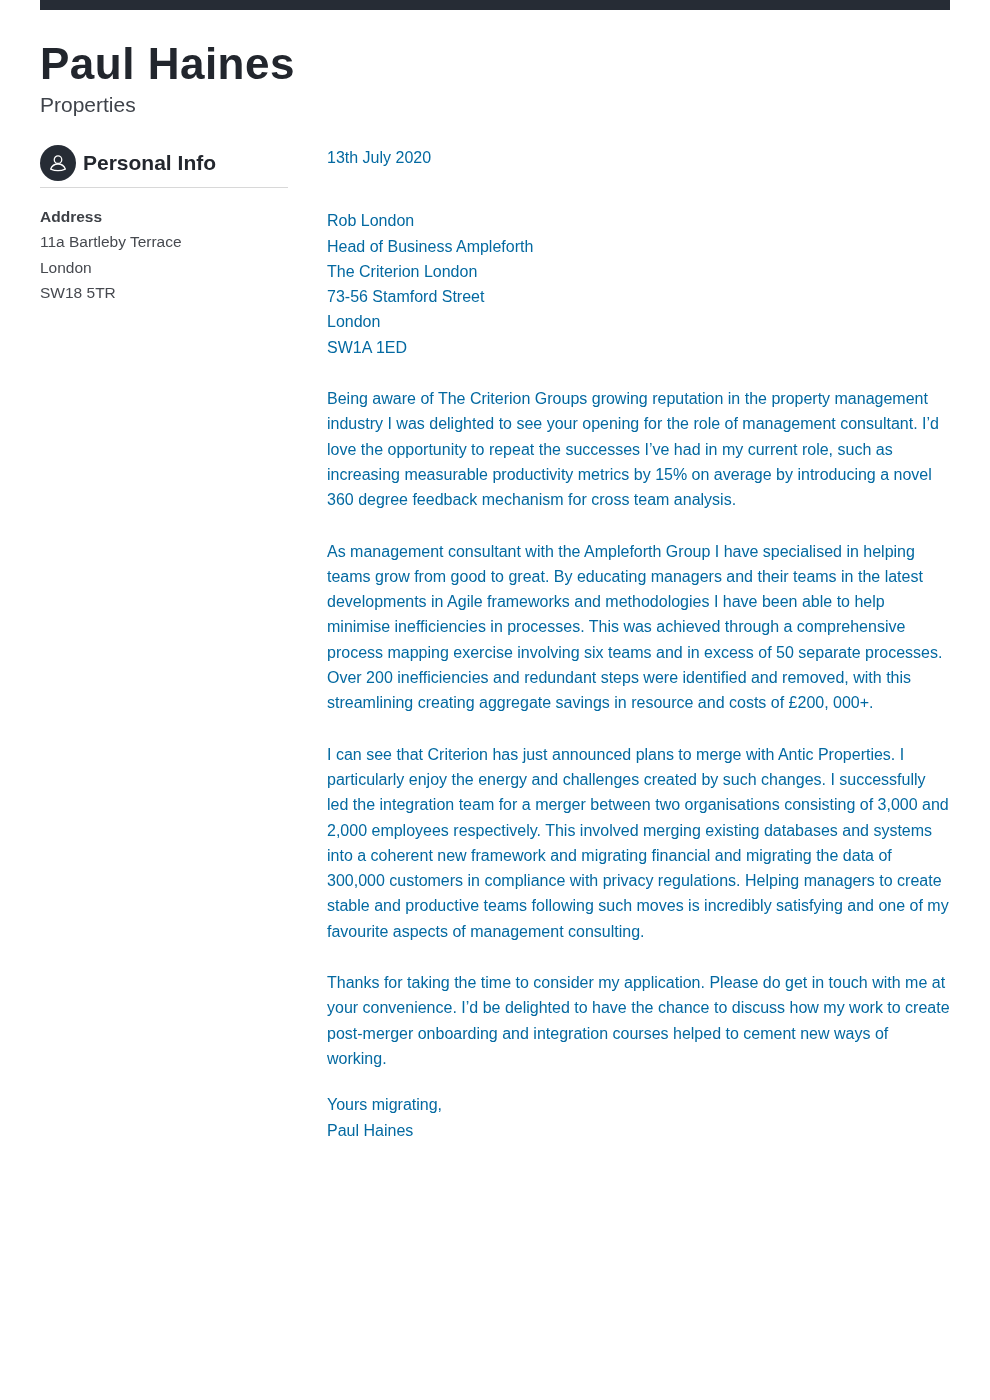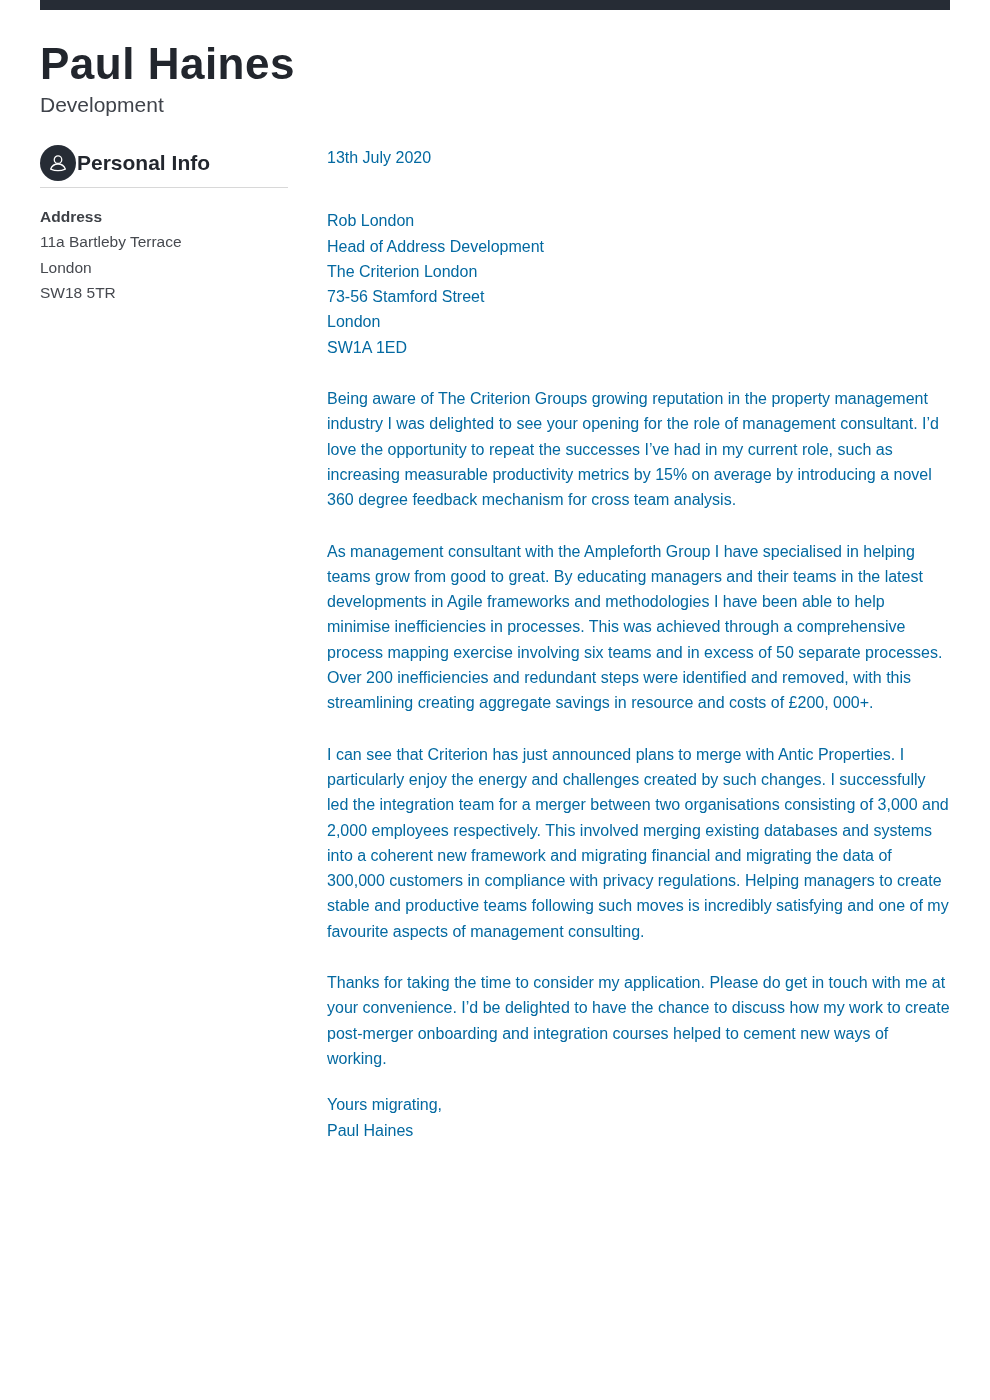--- a/index.html
+++ b/index.html
@@ -45,21 +45,21 @@
     margin-top: 29px;
   }
   .sidebar {
     flex: none;
     width: 248px;
     margin-right: 39px;
   }
   .section-header {
     display: flex;
     align-items: center;
-    gap: 1px;
+    gap: 7px;
     padding-bottom: 6px;
     border-bottom: 1px solid #d8d8d8;
   }
   .icon-circle {
     flex: none;
     width: 36px;
     height: 36px;
     border-radius: 50%;
     background: #2f3640;
     display: flex;
@@ -96,21 +96,21 @@
   .closing { margin-top: 21px; }
 </style>
 </head>
 <body>
 
 <div class="page">
   <div class="top-bar" style="background: rgb(38, 44, 53);"></div>
 
   <header>
     <h1 class="name">Paul Haines</h1>
-    <div class="job-title">Development</div>
+    <div class="job-title">Properties</div>
   </header>
 
   <div class="columns">
 
     <aside class="sidebar">
       <div class="section-header">
         <span class="icon-circle" style="background: rgb(38, 44, 53);">
           <svg width="22" height="22" viewBox="0 0 24 24" fill="none" stroke="#ffffff" stroke-width="1.4" stroke-linecap="round" stroke-linejoin="round">
             <circle cx="12" cy="8.4" r="4.1"></circle>
             <path d="M4 18.6 C5.6 14.6 8.6 13.1 12 13.1 C15.4 13.1 18.4 14.6 20 18.6 C15 20.8 9 20.8 4 18.6 Z"></path>
@@ -125,21 +125,21 @@
         <div class="field-line">London</div>
         <div class="field-line">SW18 5TR</div>
       </div>
     </aside>
 
     <main class="letter-body">
       <div class="date">13th July 2020</div>
 
       <div class="recipient">
         <div>Rob London</div>
-        <div>Head of Address Development</div>
+        <div>Head of Business Ampleforth</div>
         <div>The Criterion London</div>
         <div>73-56 Stamford Street</div>
         <div>London</div>
         <div>SW1A 1ED</div>
       </div>
 
 
       <p class="body-para">Being aware of The Criterion Groups growing reputation in the property management industry I was delighted to see your opening for the role of management consultant. I’d love the opportunity to repeat the successes I’ve had in my current role, such as increasing measurable productivity metrics by 15% on average by introducing a novel 360 degree feedback mechanism for cross team analysis.</p>
       <p class="body-para">As management consultant with the Ampleforth Group I have specialised in helping teams grow from good to great. By educating managers and their teams in the latest developments in Agile frameworks and methodologies I have been able to help minimise inefficiencies in processes. This was achieved through a comprehensive process mapping exercise involving six teams and in excess of 50 separate processes. Over 200 inefficiencies and redundant steps were identified and removed, with this streamlining creating aggregate savings in resource and costs of £200, 000+.</p>
       <p class="body-para">I can see that Criterion has just announced plans to merge with Antic Properties. I particularly enjoy the energy and challenges created by such changes. I successfully led the integration team for a merger between two organisations consisting of 3,000 and 2,000 employees respectively. This involved merging existing databases and systems into a coherent new framework and migrating financial and migrating the data of 300,000 customers in compliance with privacy regulations. Helping managers to create stable and productive teams following such moves is incredibly satisfying and one of my favourite aspects of management consulting.</p>

